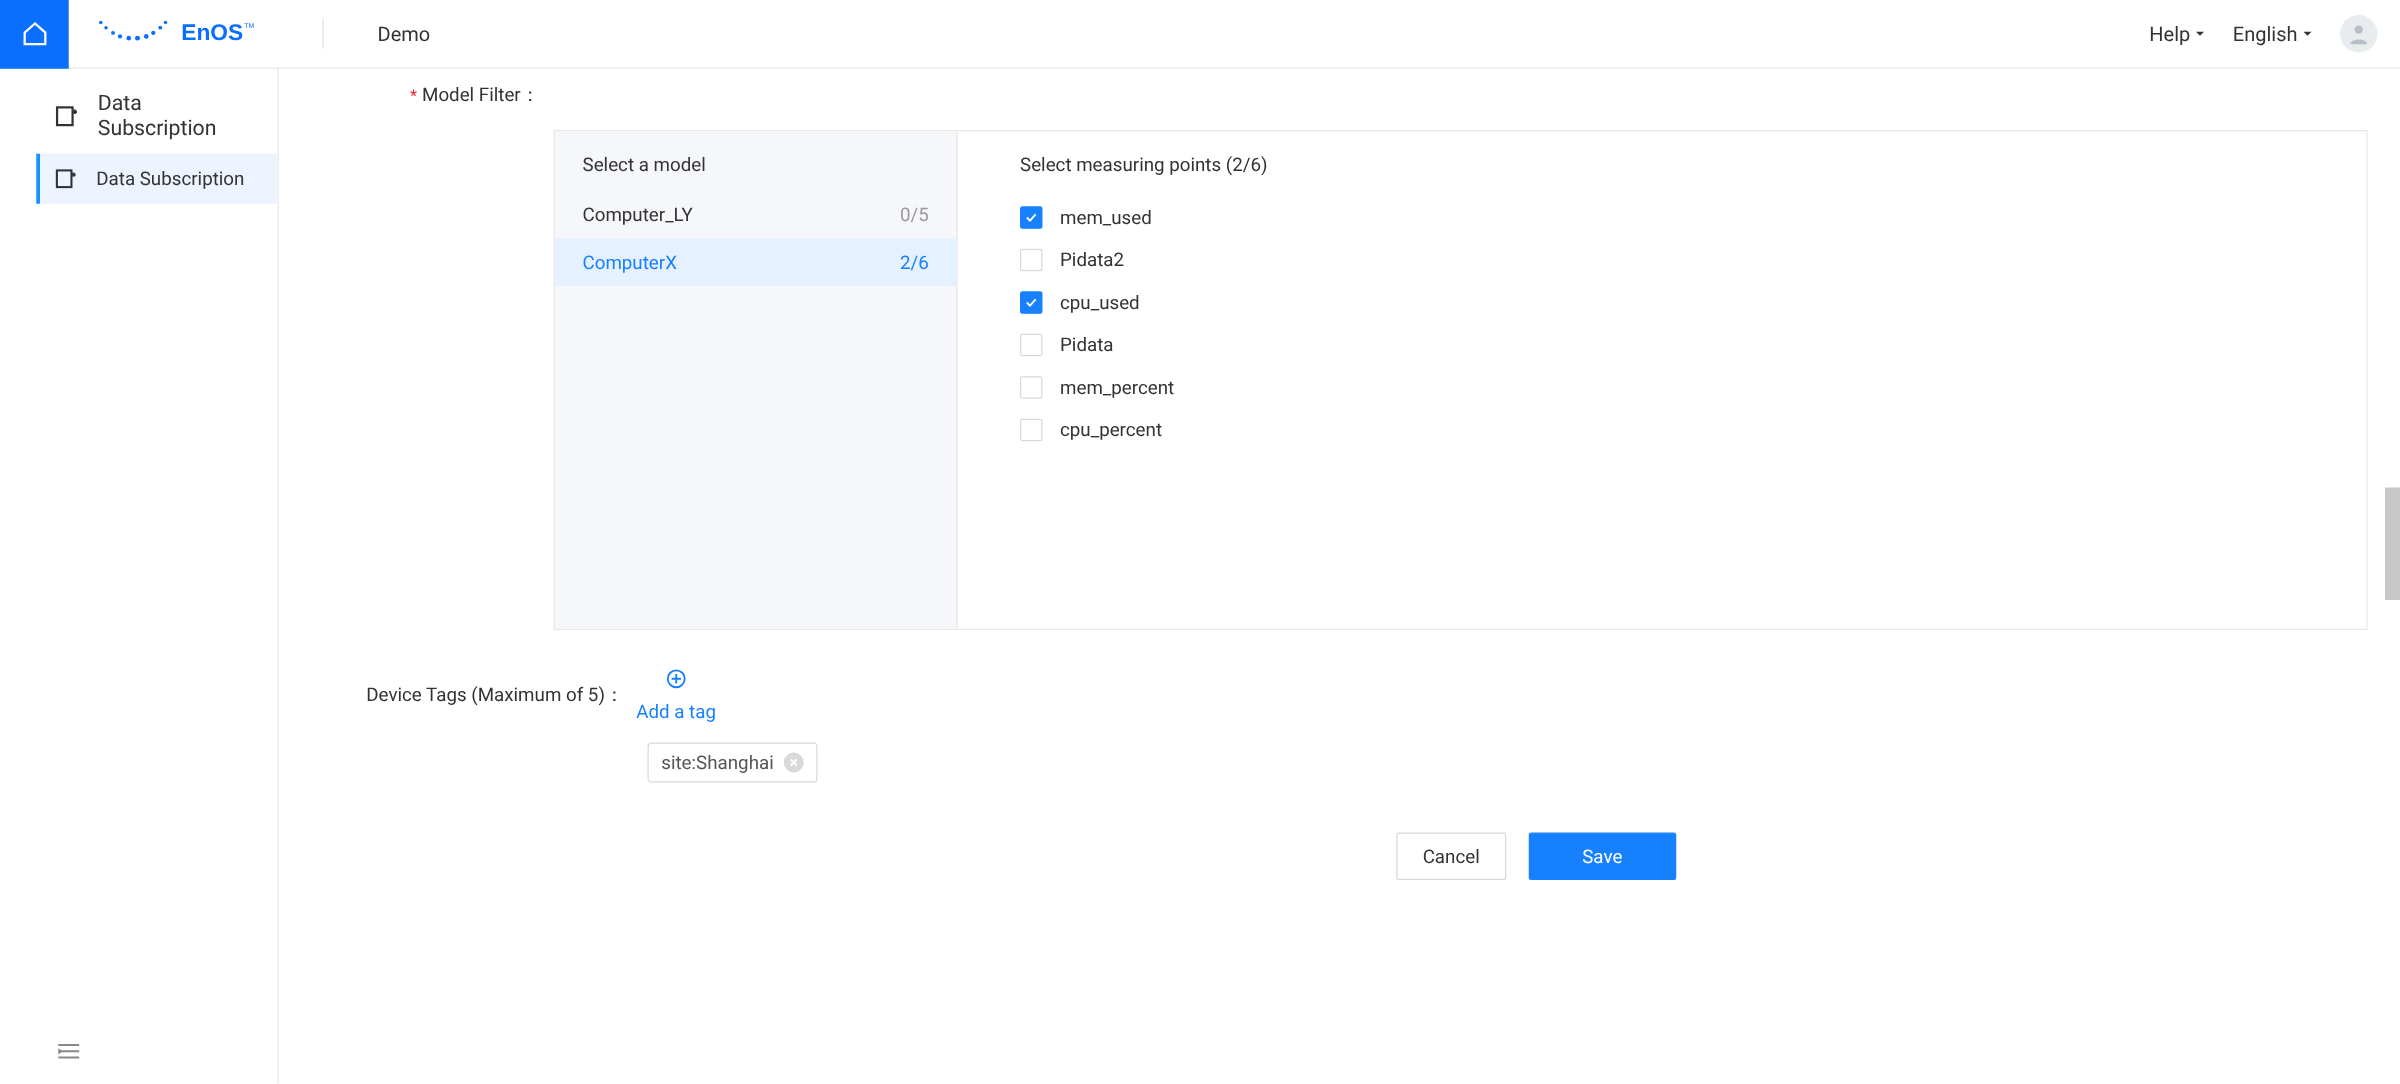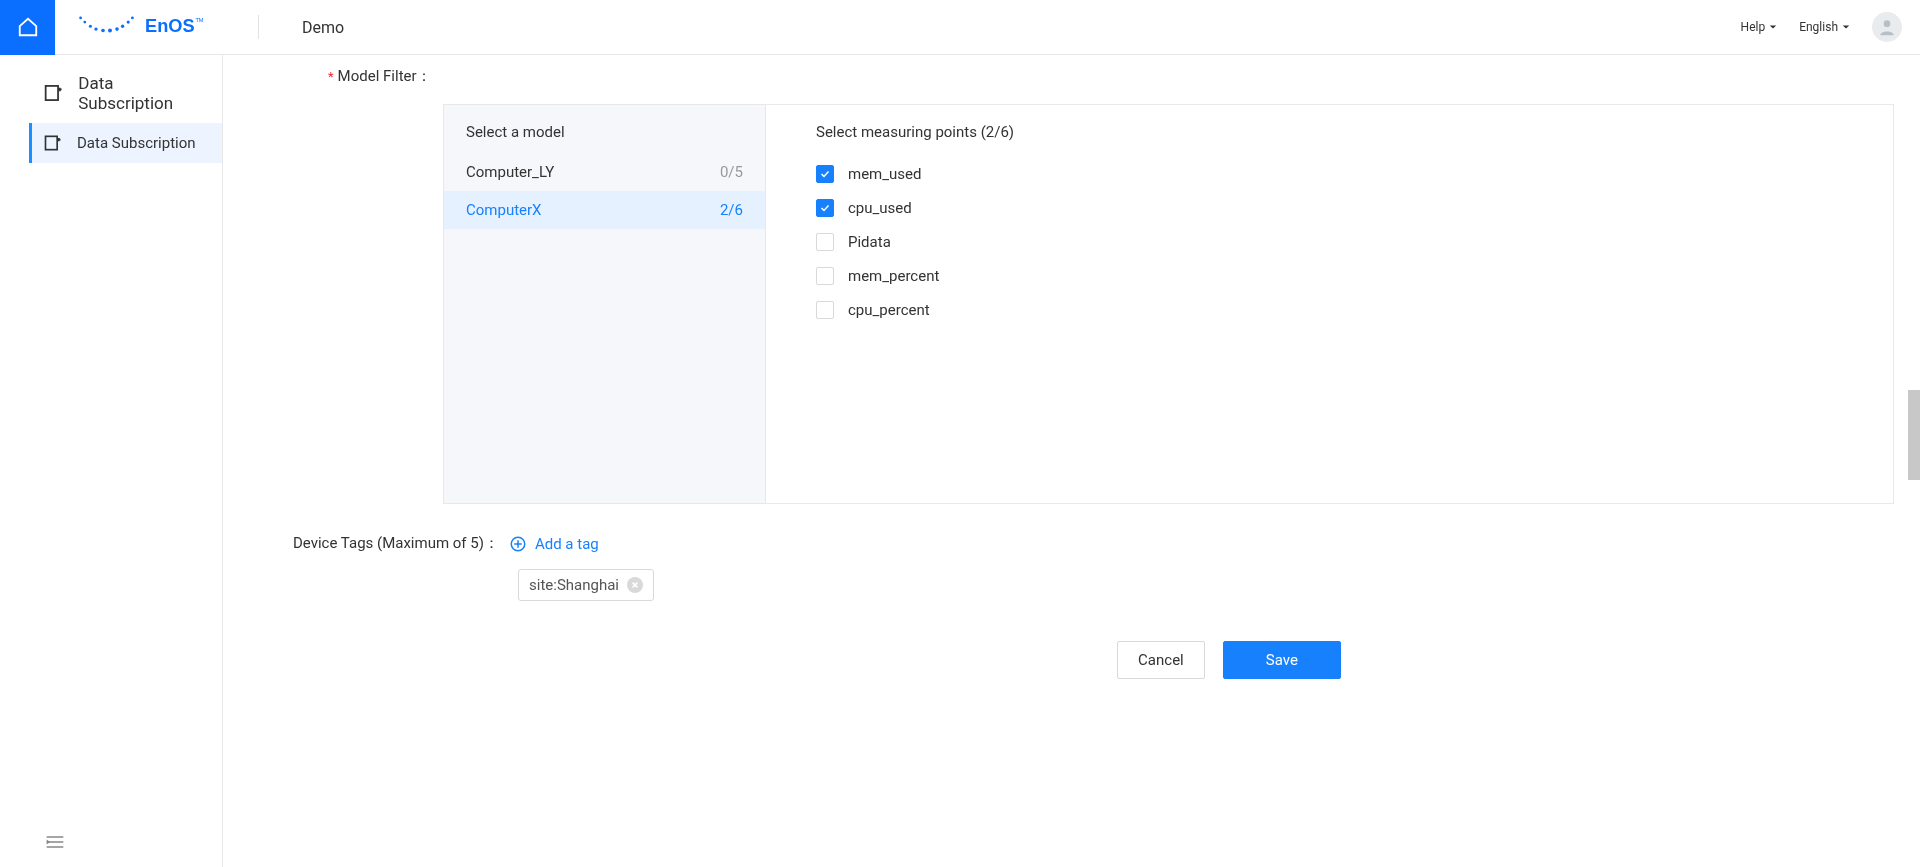--- a/index.html
+++ b/index.html
@@ -6,21 +6,21 @@
 body { font-family: -apple-system, BlinkMacSystemFont, "Segoe UI", Roboto, "Helvetica Neue", Arial, sans-serif; font-size: 14px; color: #333; background: #fff; }
 
 
 .header { height: 55px; border-bottom: 1px solid #e8e8e8; display: flex; align-items: center; }
 .home-btn { width: 55px; height: 55px; background: #0A6EFF; display: flex; align-items: center; justify-content: center; }
 .brand { display: flex; align-items: center; padding: 0 20px; gap: 29px; }
 .brand-logo { display:flex; align-items:center; }
 .divider-v { width: 1px; height: 24px; background: #e3e3e3; margin: 0 14px; }
 .org-name { font-size: 16px; color: #333; }
 .header-right { margin-left: auto; display: flex; align-items: center; gap: 22px; padding-right: 18px; }
-.header-link { font-size: 12px; color: #333; display: inline-flex; align-items: center; gap: 4px; cursor: pointer; }
+.header-link { font-size: 16px; color: #333; display: inline-flex; align-items: center; gap: 4px; cursor: pointer; }
 .avatar { width: 30px; height: 30px; border-radius: 50%; background: #e9ecef; display:flex; align-items:center; justify-content:center; }
 
 
 .main-wrap { display: flex; height: calc(100vh - 55px); }
 .sidebar { width: 223px; border-right: 1px solid #e8e8e8; display:flex; flex-direction:column;padding-left:29px; }
 .sidebar-header { display:flex; align-items:center; gap:14px; padding: 18px 14px 10px 14px; font-size: 17px; color:#333; }
 .sidebar-item { display:flex; align-items:center; gap:14px; padding: 10px 14px; font-size: 15px; color:#333; cursor:pointer; }
 .sidebar-item.active { background:#edf4ff; border-left:3px solid #1890ff; padding-left:11px; }
 .sidebar-footer { margin-top:auto; padding: 14px 16px; }
 
@@ -48,21 +48,21 @@
 .model-item.selected .count { color:#1781fd; }
 .panel-right { flex:1; padding: 18px 50px 10px 50px; }
 .points-title { font-size:15px; color:#333; margin-bottom:16px; }
 .point-row { display:flex; align-items:center; gap:14px; padding: 8px 0; font-size:15px; color:#333; }
 .checkbox { width:18px; height:18px; border:1px solid #d9d9d9; border-radius:2px; background:#fff; display:flex; align-items:center; justify-content:center; flex-shrink:0; }
 .checkbox.checked { background:#1781fd; border-color:#1781fd; }
 
 
 .tags-row { display:flex; align-items:center; gap:10px; margin-top: 30px; margin-left: 50px; }
 .tags-label { font-size:15px; color:#333; }
-.add-link { display:inline-flex; align-items:center; gap:8px; color:#1781fd; font-size:15px; cursor:pointer; }
+.add-link { display:inline-flex; align-items:center; gap:8px; color:#1781fd; font-size:15px; cursor:pointer;flex-direction:column; }
 .tag-pill-row { margin-top: 16px; margin-left: 275px; }
 .tag-pill { display:inline-flex; align-items:center; gap:8px; border:1px solid #d9d9d9; border-radius:3px; padding:6px 10px; font-size:15px; color:#555; background:#fff; }
 .tag-close { width:16px; height:16px; border-radius:50%; background:#d9d9d9; display:flex; align-items:center; justify-content:center; color:#fff; font-size:10px; cursor:pointer; }
 
 
 .btn-row { display:flex; gap:18px; justify-content:center; margin-top: 40px; margin-left: 315px; }
 .btn { height:38px; padding:0 20px; border-radius:2px; font-size:15px; cursor:pointer; display:inline-flex; align-items:center; justify-content:center; }
 .btn-default { border:1px solid #d9d9d9; background:#fff; color:#333; }
 .btn-primary { border:1px solid #1781fd; background:#1781fd; color:#ffffff; padding: 0 42px; }
 
@@ -171,20 +171,24 @@
         <div id="points-list">
             <div class="point-row">
               <span class="checkbox checked">
                 <svg width="12" height="12" viewBox="0 0 24 24" fill="none" stroke="#fff" stroke-width="3">
                   <path d="M5 12 L10 17 L19 7"></path>
                 </svg>
               </span>
               <span>mem_used</span>
             </div>
             <div class="point-row">
+              <span class="checkbox"></span>
+              <span>Pidata2</span>
+            </div>
+            <div class="point-row">
               <span class="checkbox checked">
                 <svg width="12" height="12" viewBox="0 0 24 24" fill="none" stroke="#fff" stroke-width="3">
                   <path d="M5 12 L10 17 L19 7"></path>
                 </svg>
               </span>
               <span>cpu_used</span>
             </div>
             <div class="point-row">
               <span class="checkbox"></span>
               <span>Pidata</span>

